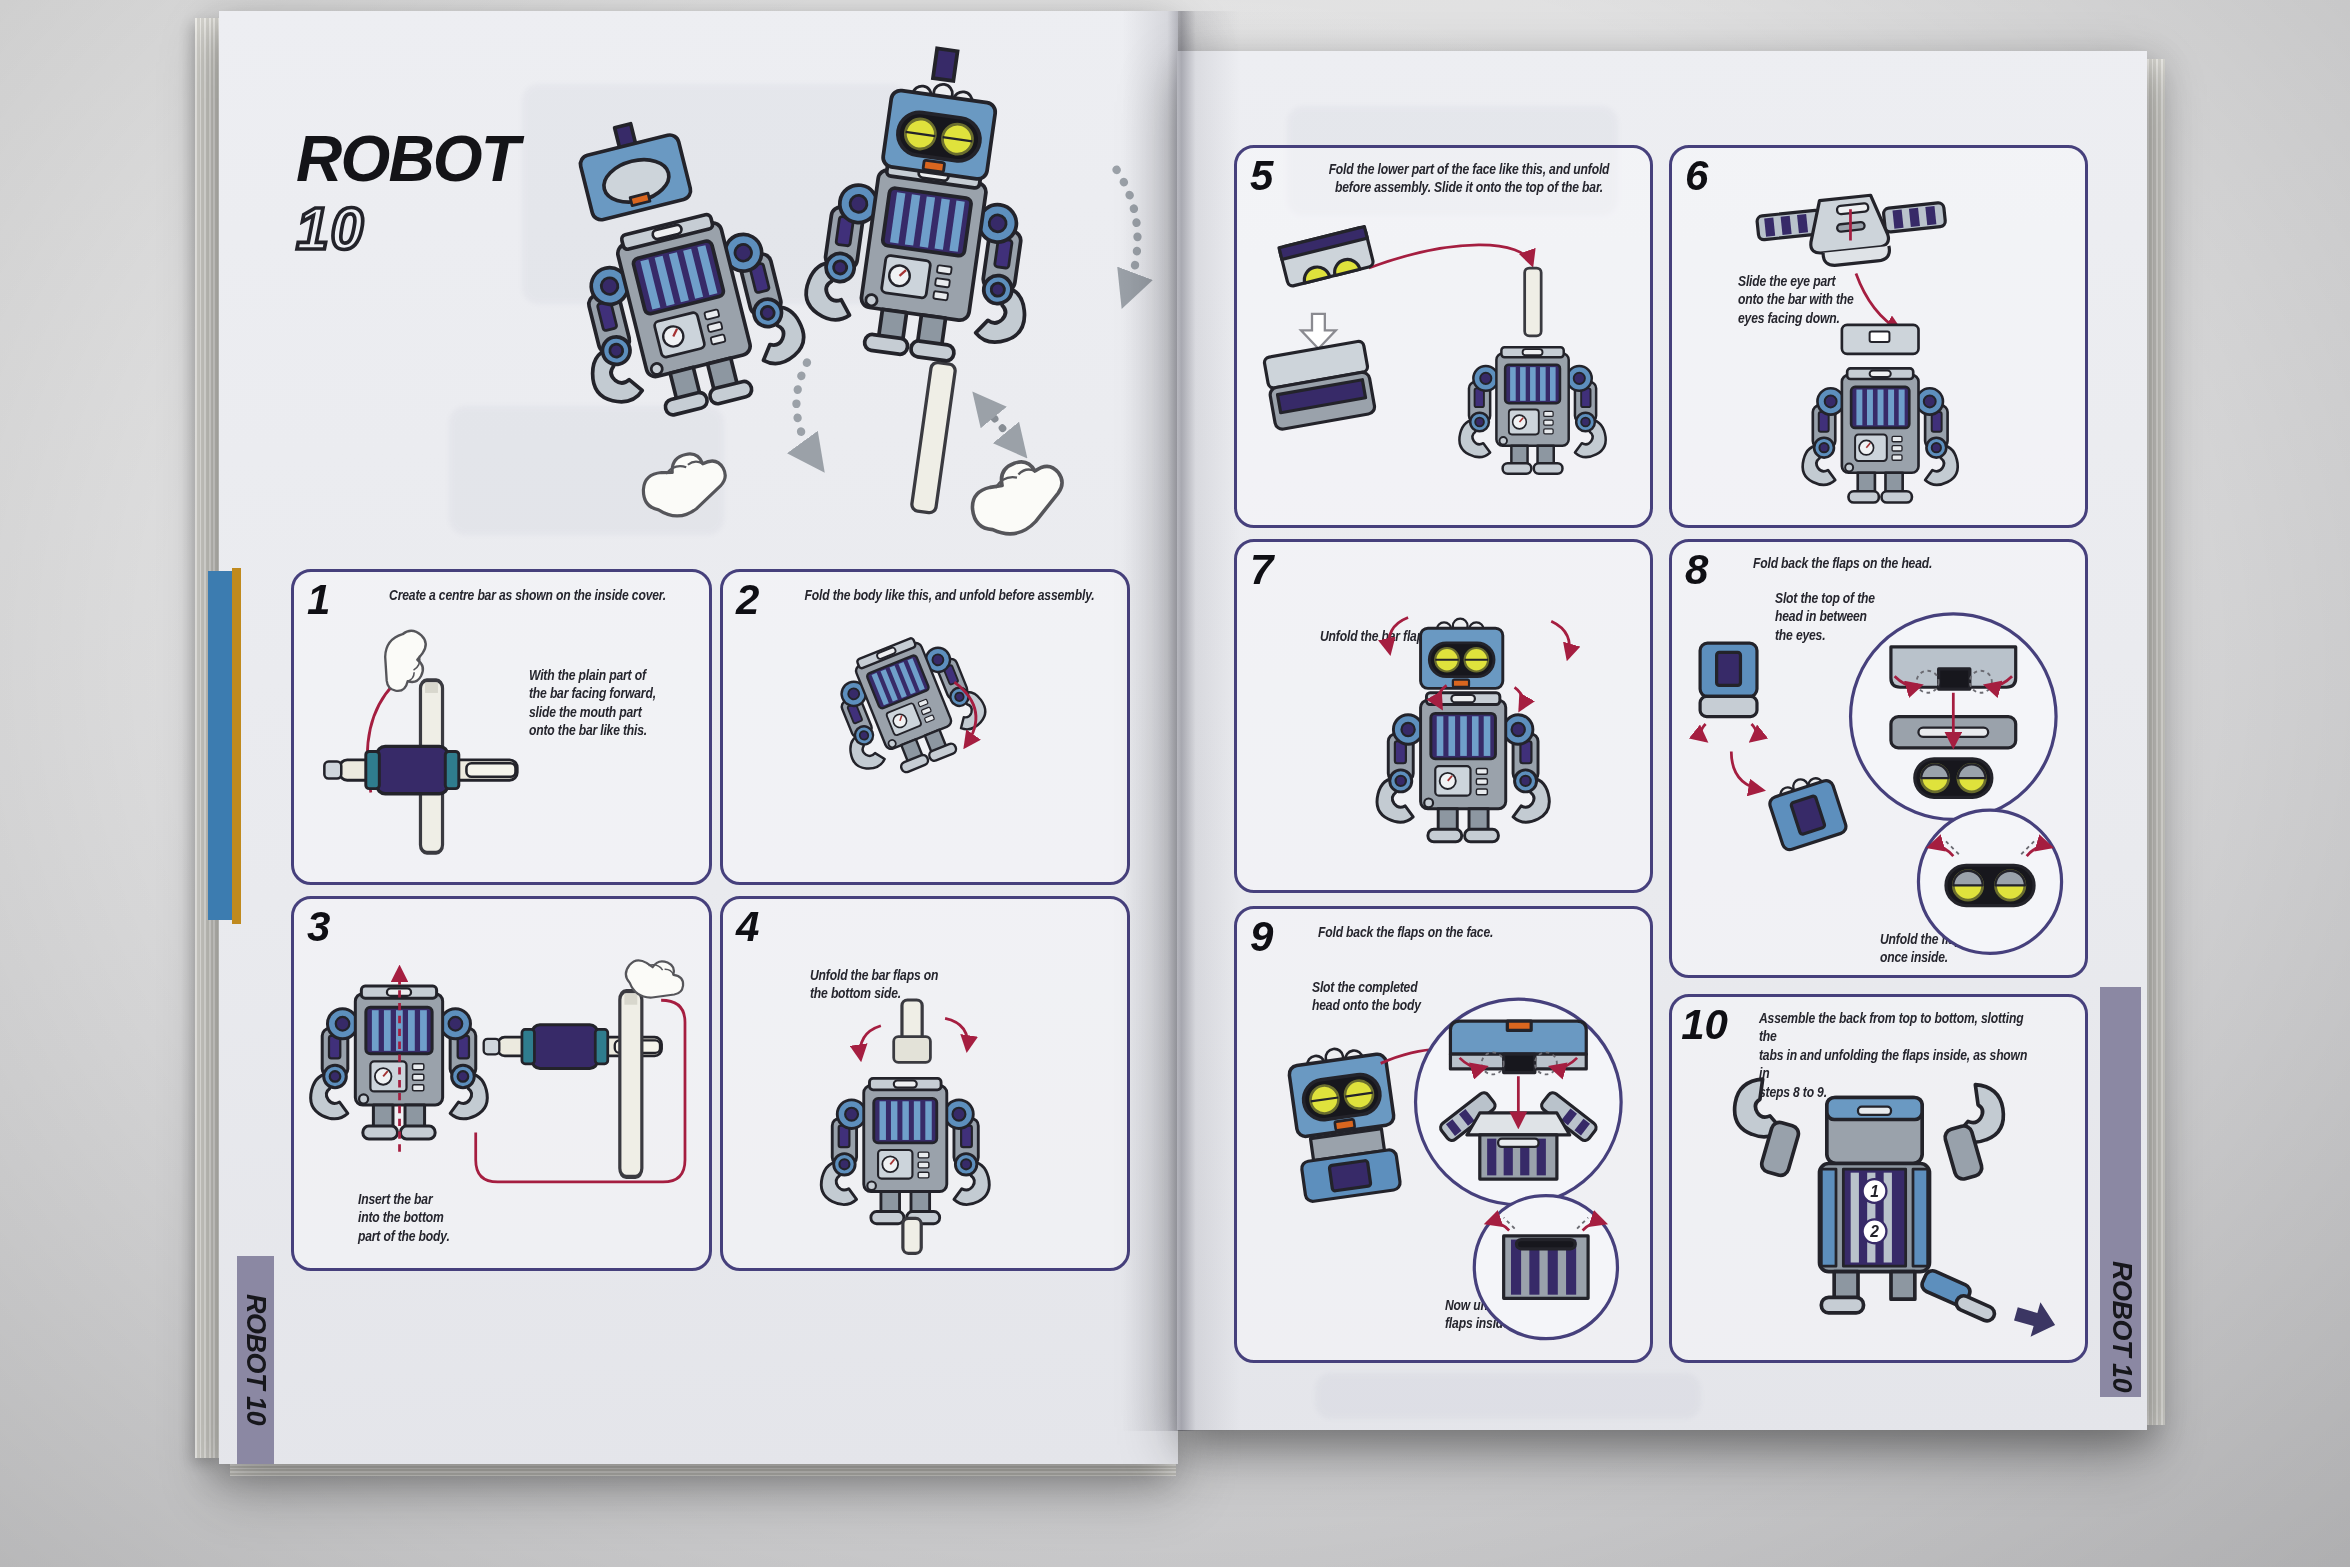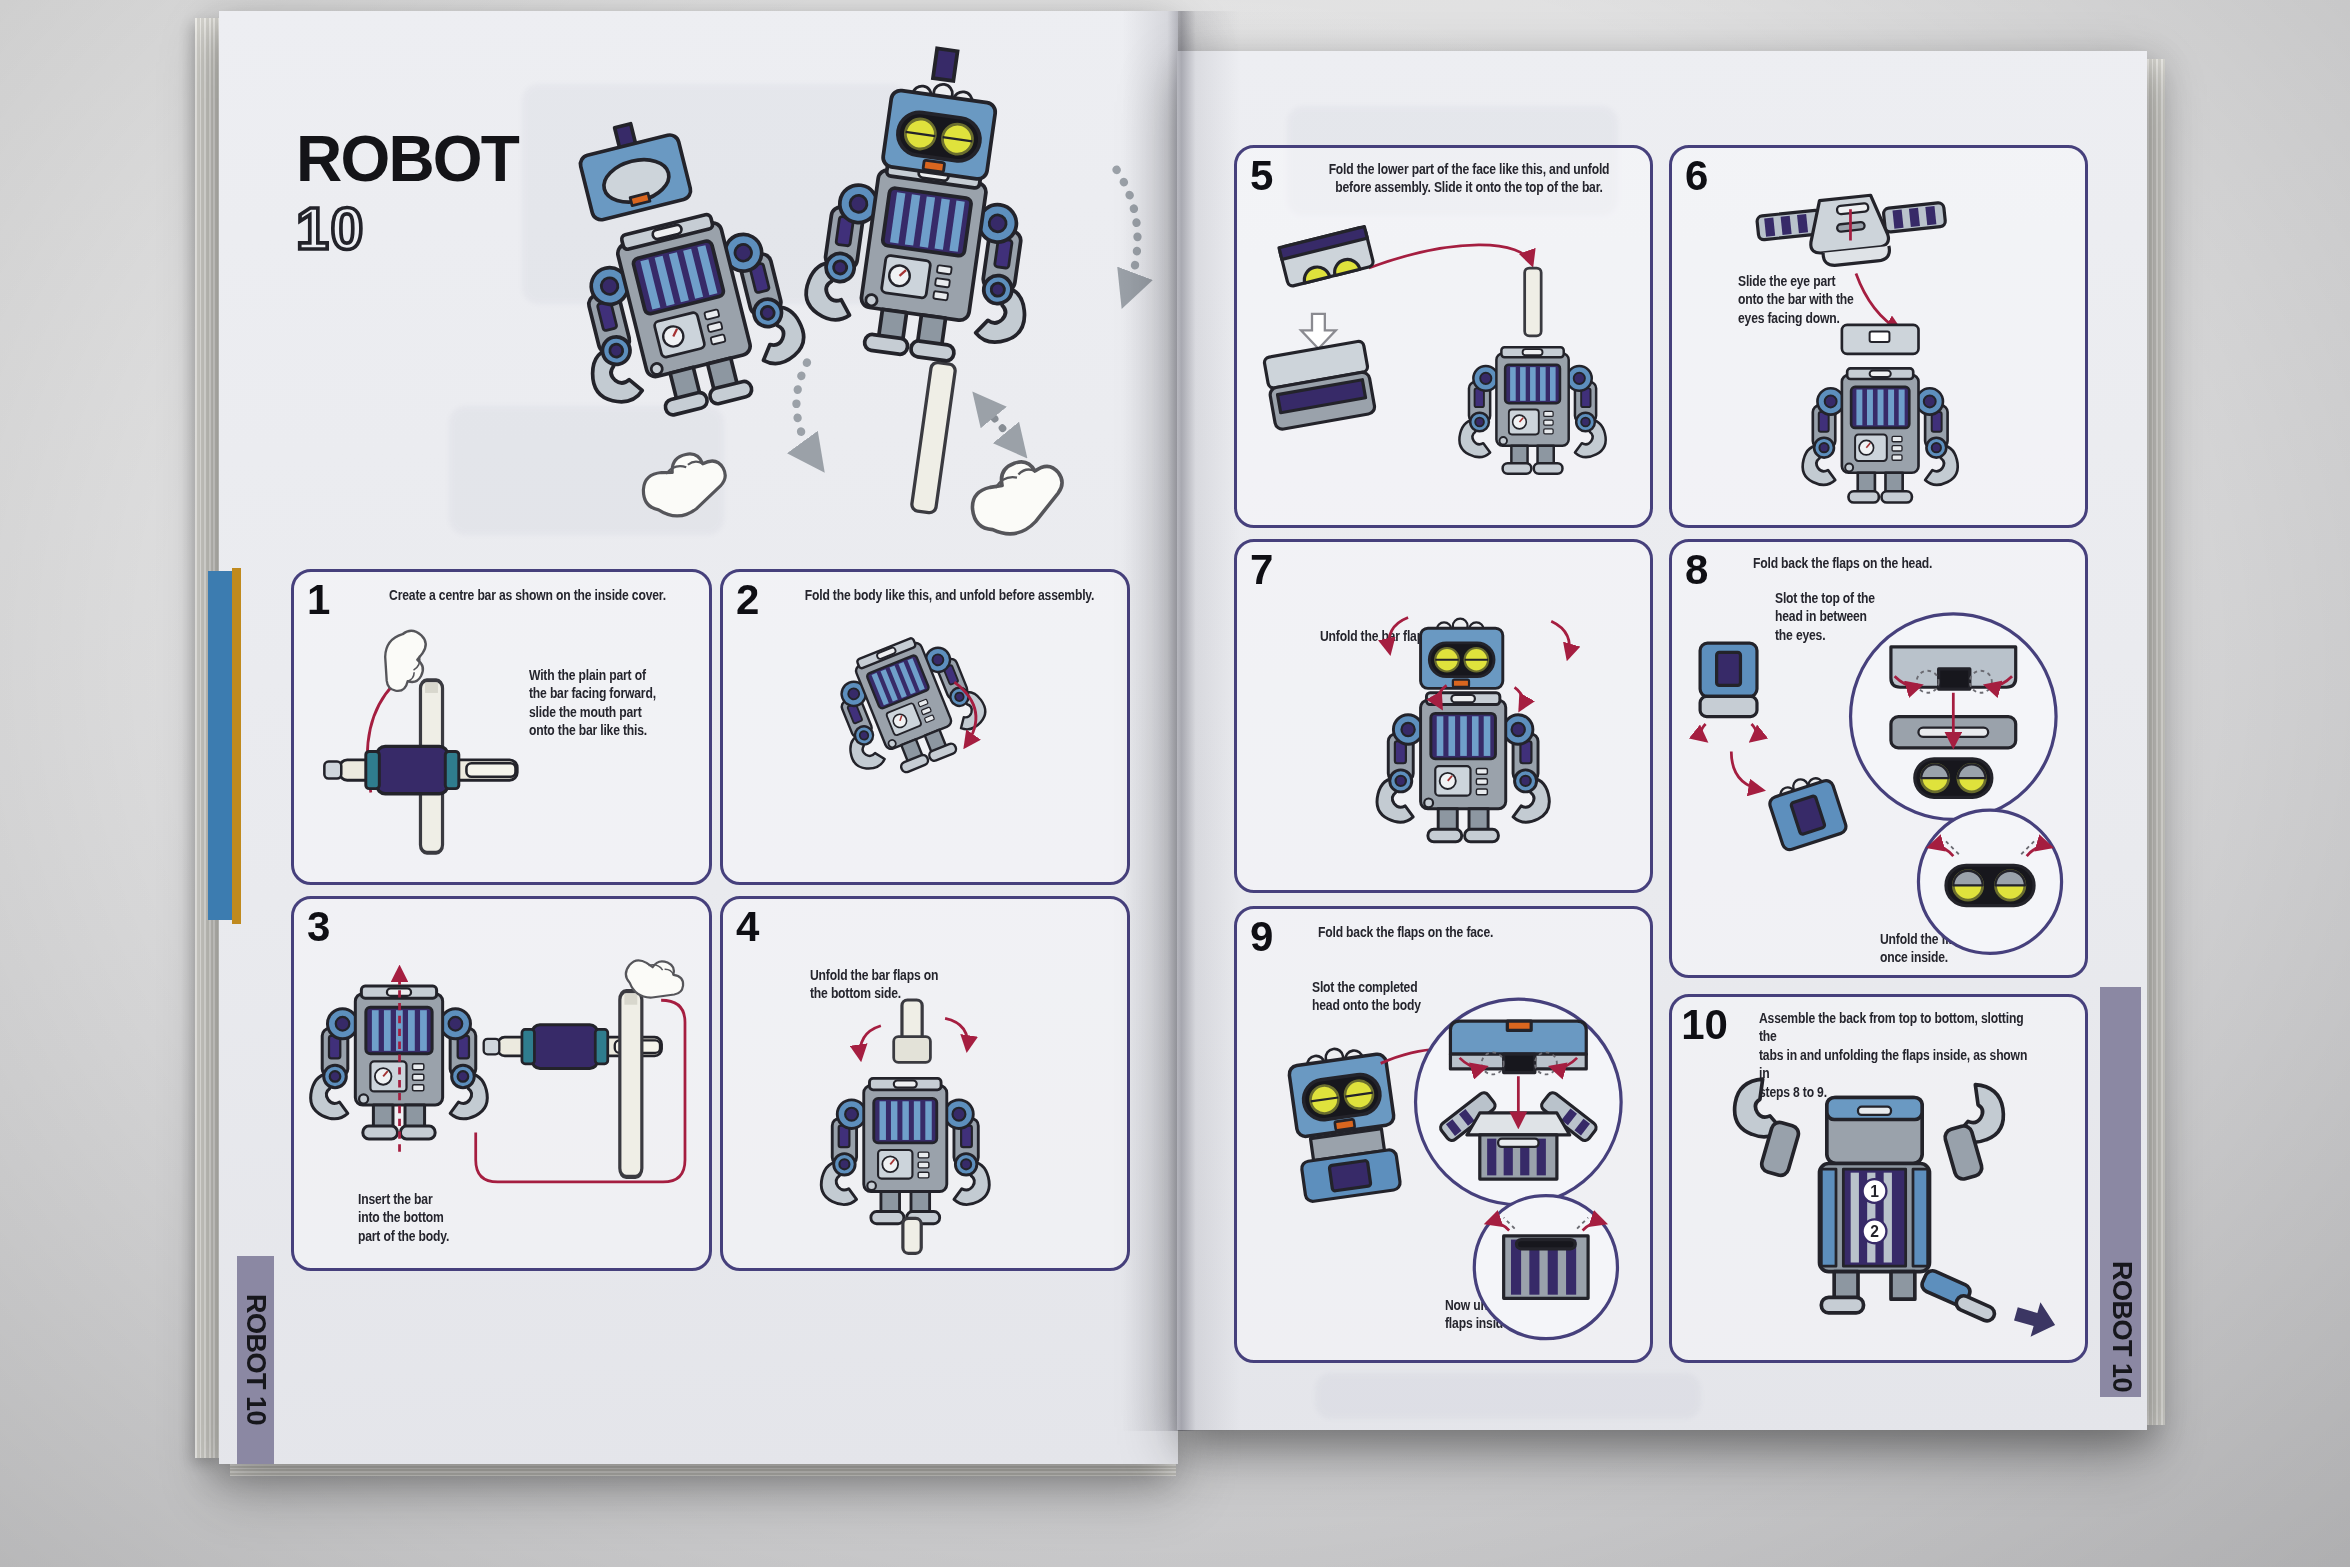--- a/index.html
+++ b/index.html
@@ -1,21 +1,21 @@
 <!DOCTYPE html>
 <html style="font-size:14.7px"><head>
 <meta charset="utf-8">
 <style>
   html,body{margin:0;padding:0;background:#cfcfd0;}
   .photo{position:relative;width:2351px;height:1568px;overflow:hidden;
     background:linear-gradient(160deg,#e6e6e6 0%,#dcdcdd 45%,#cbcbcd 100%);
     font-family:"Liberation Sans","DejaVu Sans",sans-serif;}
   .vignette{position:absolute;inset:0;pointer-events:none;
     background:radial-gradient(ellipse at 50% 42%,rgba(255,255,255,.25) 0%,rgba(0,0,0,0) 55%,rgba(0,0,0,.14) 100%);}
-  .page{position:absolute;background:linear-gradient(178deg,#edeef2 0%,#e9eaee 60%,#e4e5ea 100%);}
+  .page{position:absolute;background:linear-gradient(178deg,#edeef2 0%,#e9eaee 60%,#e4e5ea 100%);font-style:italic;}
   .page-left{left:219px;top:11px;width:959px;height:1453px;
     box-shadow:-9.2px 13px 31px rgba(0,0,0,.22),0 24px 55px rgba(0,0,0,.30);}
   .page-right{left:1177px;top:51px;width:970px;height:1379px;
     box-shadow:11px 13px 31px rgba(0,0,0,.22),0 24px 55px rgba(0,0,0,.30);}
   .stack-left{position:absolute;left:195px;top:18.4px;width:24px;height:1440px;
     background:repeating-linear-gradient(to right,#f3f2ee 0 1.8px,#dad9d3 1.8px 4.6px);box-shadow:-3.7px 5.5px 13px rgba(0,0,0,.18);}
   .stack-right{position:absolute;left:2147px;top:59px;width:18.4px;height:1366px;
     background:repeating-linear-gradient(to right,#f3f2ee 0 1.8px,#dcdbd5 1.8px 4.6px);}
   .stack-bottom{position:absolute;left:230px;top:1464px;width:946px;height:12px;
     background:repeating-linear-gradient(to bottom,#f1f0ec 0 1.8px,#d6d5cf 1.8px 3.7px);}

